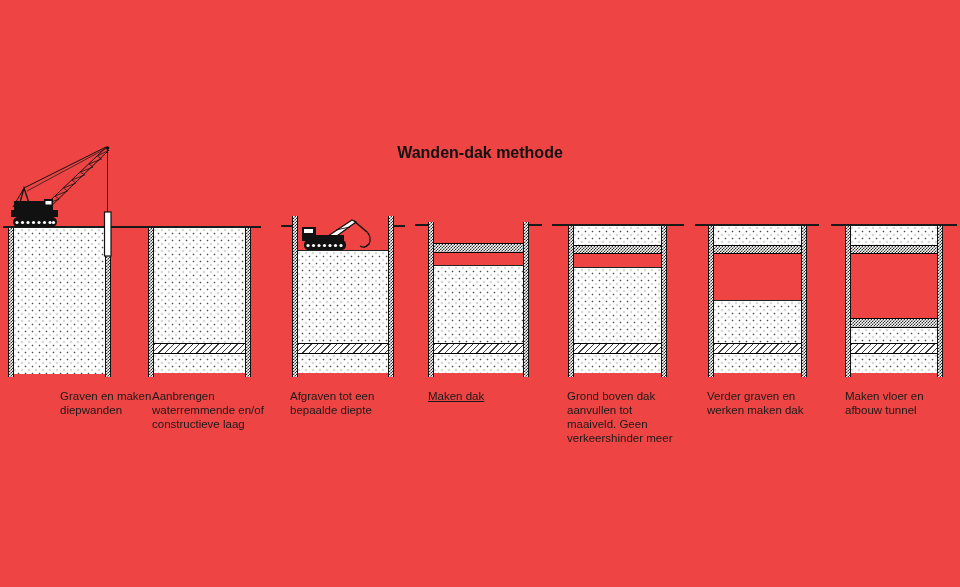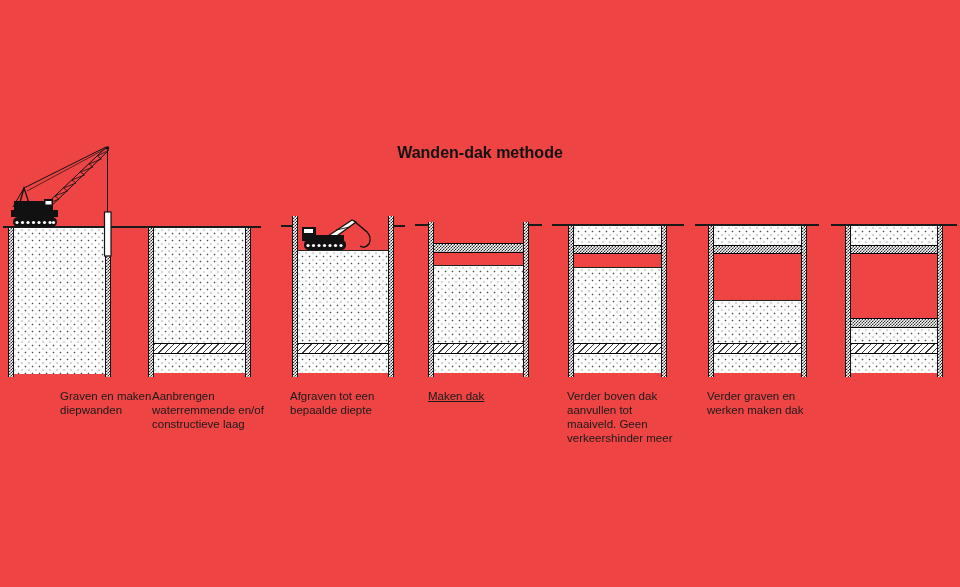--- a/index.html
+++ b/index.html
@@ -163,20 +163,22 @@
   </div>
 
   <div class="caption" style="left:13px;width:118px;margin-left:47px;">Graven en maken
 diepwanden</div>
   <div class="caption" style="left:152px;width:130px;">Aanbrengen
 waterremmende en/of
 constructieve laag</div>
   <div class="caption" style="left:290px;width:118px;">Afgraven tot een
 bepaalde diepte</div>
   <div class="caption" style="left:428px;width:100px;text-decoration:underline;">Maken dak</div>
-  <div class="caption" style="left:567px;width:124px;">Verder boven dak
+  <div class="caption" style="left:567px;width:124px;">Grond boven dak
 aanvullen tot
 maaiveld. Geen
 verkeershinder meer</div>
   <div class="caption" style="left:707px;width:120px;">Verder graven en
 werken maken dak</div>
+  <div class="caption" style="left:845px;width:112px;">Maken vloer en
+afbouw tunnel</div>
 
 </div>
 
 </body></html>

